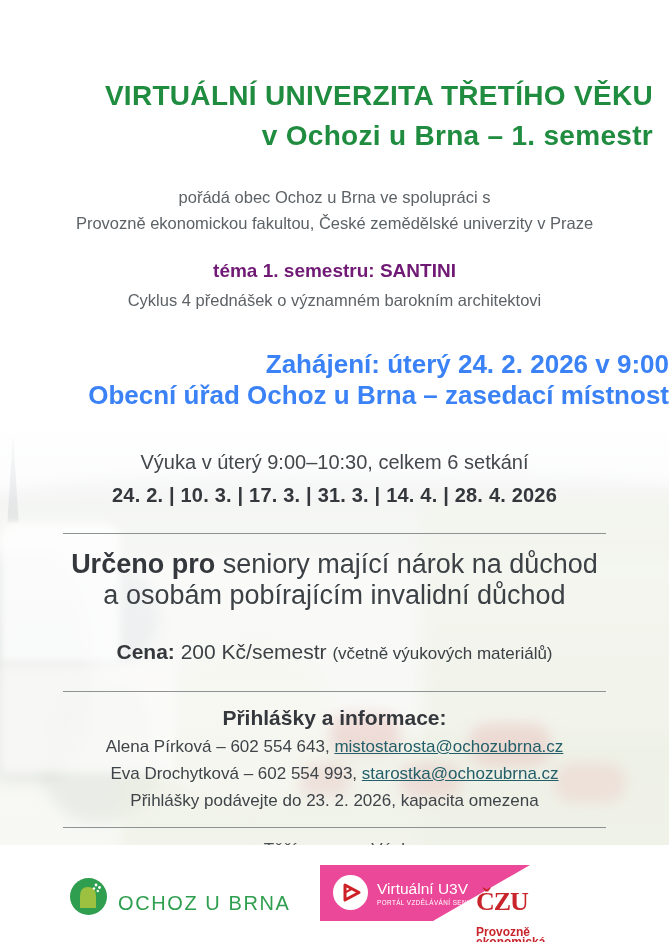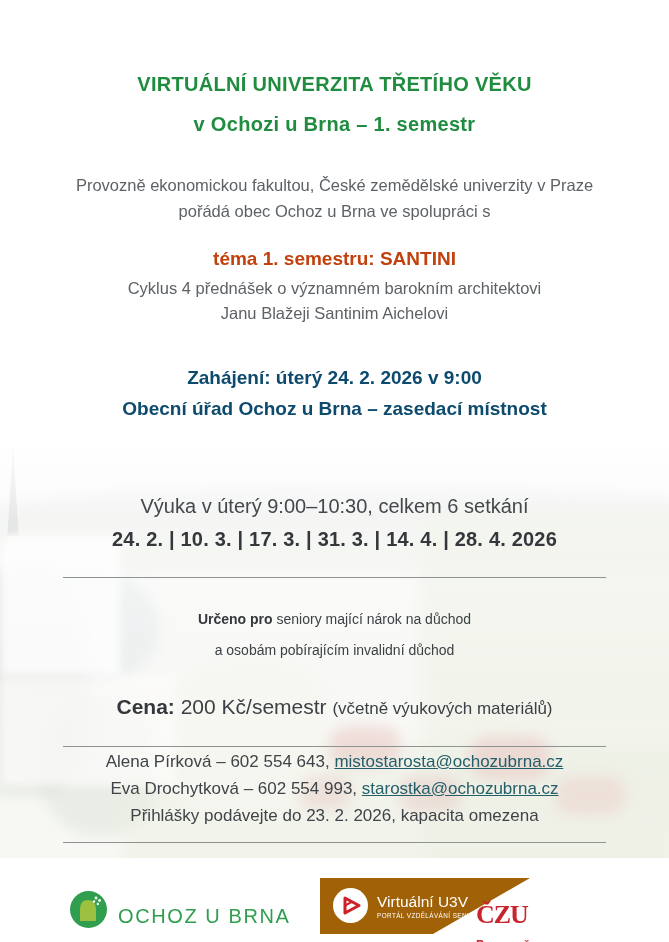--- a/index.html
+++ b/index.html
@@ -5,26 +5,26 @@
   html,body{margin:0;padding:0;}
   body{
     width:669px;height:942px;background:#ffffff;overflow:hidden;
     font-family:"Liberation Sans","DejaVu Sans",sans-serif;
     -webkit-font-smoothing:antialiased;
   }
   .page{position:relative;width:669px;height:942px;background:#fff;}
 
   
   .top{padding-top:60px;text-align:center;}
-  .title{color:#1f8c3f;font-weight:bold;font-size:20px;line-height:40px;letter-spacing:.3px;margin:4px;}
+  .title{color:#1f8c3f;font-weight:bold;font-size:28px;line-height:40px;letter-spacing:.3px;margin:16px;text-align:right;}
   .organizer{margin-top:28px;color:#5d6266;font-size:16.5px;line-height:26px;}
   .theme{margin-top:22px;}
-  .theme-title{color:#c2410c;font-weight:bold;font-size:19px;line-height:26px;}
+  .theme-title{color:#701a75;font-weight:bold;font-size:19px;line-height:26px;}
   .theme-desc{margin-top:4px;color:#5d6266;font-size:16.5px;line-height:25px;}
-  .start{margin-top:36px;color:#0c4a6e;font-weight:bold;font-size:19px;line-height:31px;}
+  .start{margin-top:36px;color:#3b82f6;font-weight:bold;font-size:26px;line-height:31px;text-align:right;}
 
   
   .photo{position:relative;width:669px;height:412px;margin-top:22px;overflow:hidden;
          background:linear-gradient(180deg,#f7f8f7 0%,#eef0ea 45%,#e9ecdf 100%);}
   .photo-bg{position:absolute;inset:0;}
   .photo-bg .blob{position:absolute;filter:blur(7px);}
   .b-sky{left:-20px;top:-10px;width:720px;height:60px;background:#f2f4f4;opacity:.9;}
   .b-hills{left:-20px;top:38px;width:720px;height:38px;background:#a9b3ae;opacity:.38;border-radius:50% 40% 0 0/80% 60% 0 0;}
   .b-farfield{left:-20px;top:70px;width:720px;height:55px;background:#ccd3c2;opacity:.5;}
   .b-lake{left:-30px;top:115px;width:190px;height:130px;background:#b9c4ca;opacity:.55;border-radius:40% 60% 55% 45%;}
@@ -40,69 +40,68 @@
   .b-church2{left:345px;top:250px;width:175px;height:110px;background:#f6f5f1;opacity:.8;filter:blur(5px);}
   .b-roof1{left:330px;top:280px;width:70px;height:40px;background:#c25a50;opacity:.5;border-radius:30%;}
   .b-roof2{left:470px;top:290px;width:80px;height:44px;background:#c25a50;opacity:.5;border-radius:30%;}
   .b-roof3{left:400px;top:330px;width:60px;height:36px;background:#bd5a52;opacity:.45;border-radius:30%;}
   .b-roof4{left:555px;top:330px;width:70px;height:40px;background:#c8645a;opacity:.4;border-radius:30%;}
   .b-roof5{left:300px;top:330px;width:50px;height:34px;background:#bd5a52;opacity:.4;border-radius:30%;}
   .photo-veil{position:absolute;inset:0;background:linear-gradient(180deg,
       rgba(255,255,255,.93) 0%,rgba(255,255,255,.72) 18%,rgba(255,255,255,.62) 55%,rgba(255,255,255,.66) 100%);}
   .photo-content{position:relative;text-align:center;padding-top:16px;}
 
-  .schedule-line{color:#43484c;font-size:20px;line-height:26px;margin-top:31px;}
+  .schedule-line{color:#43484c;font-size:20px;line-height:26px;}
   .schedule-dates{margin-top:7px;color:#34383c;font-weight:bold;font-size:20px;line-height:26px;letter-spacing:.2px;}
   .divider{border:none;border-top:1.5px solid #8d9293;width:543px;margin:0 auto;}
   .d1{margin-top:25px;}
-  .audience{margin-top:26px;color:#3c4145;font-size:14px;line-height:31px;}
+  .audience{margin-top:15px;color:#3c4145;font-size:27px;line-height:31px;}
   .audience b{color:#34383c;}
   .price{margin-top:27px;color:#3c4145;font-size:21px;line-height:28px;}
   .price b{color:#34383c;}
   .price .note{font-size:17px;}
   .d2{margin-top:23px;}
   .contact-heading{margin-top:11px;color:#34383c;font-weight:bold;font-size:21px;line-height:29px;}
   .contact-line{margin-top:2px;color:#3f4449;font-size:17px;line-height:25px;}
   .contact-line a{color:#235f69;text-decoration:underline;}
   .d3{margin-top:14px;}
   .closing{margin-top:10px;color:#4a4f53;font-size:17px;line-height:24px;}
 
   
   .footer{position:relative;width:669px;height:110px;background:#ffffff;}
   .ochoz{position:absolute;left:70px;top:33px;display:flex;align-items:flex-end;gap:11px;}
   .ochoz-text{color:#2f9e4e;font-size:20px;font-weight:500;letter-spacing:1.6px;}
-  .u3v-banner{position:absolute;left:320px;top:20px;width:210px;height:56px;background:#a16207;
+  .u3v-banner{position:absolute;left:320px;top:20px;width:210px;height:56px;background:#ec4899;
               clip-path:polygon(0 0,100% 0,53.8% 100%,0 100%);}
   .u3v-inner{position:absolute;left:13px;top:10px;display:flex;align-items:center;gap:9px;}
   .u3v-text-title{color:#ffffff;font-size:15.5px;line-height:17px;}
   .u3v-text-sub{color:#ffffff;font-size:6.3px;letter-spacing:.45px;margin-top:2px;}
   .czu{position:absolute;left:476px;top:44px;display:flex;align-items:flex-start;gap:8px;flex-direction:column;}
   .czu-mark{color:#c8242b;font-weight:bold;font-size:26px;line-height:26px;letter-spacing:-1px;
             font-family:"Liberation Serif","DejaVu Serif",serif;}
   .czu-fac{color:#c8242b;font-size:12px;line-height:10px;font-weight:bold;width:82px;margin-top:4px;}
 </style>
 </head>
 <body>
 
 <div class="page">
 
   <section class="top">
     <h1 class="title">
       <div>VIRTUÁLNÍ UNIVERZITA TŘETÍHO VĚKU</div>
       <div>v Ochozi u Brna – 1. semestr</div>
     </h1>
     <div class="organizer">
+      <div>pořádá obec Ochoz u Brna ve spolupráci s</div>
       <div>Provozně ekonomickou fakultou, České zemědělské univerzity v Praze</div>
-      <div>pořádá obec Ochoz u Brna ve spolupráci s</div>
     </div>
     <div class="theme">
       <div class="theme-title">téma 1. semestru: SANTINI</div>
       <div class="theme-desc">
         <div>Cyklus 4 přednášek o významném barokním architektovi</div>
-        <div>Janu Blažeji Santinim Aichelovi</div>
       </div>
     </div>
     <div class="start">
       <div>Zahájení: úterý 24. 2. 2026 v 9:00</div>
       <div>Obecní úřad Ochoz u Brna – zasedací místnost</div>
     </div>
   </section>
 
   <section class="photo">
     <div class="photo-bg">
@@ -136,20 +135,21 @@
         <div><b>Určeno pro</b><span> seniory mající nárok na důchod</span></div>
         <div>a osobám pobírajícím invalidní důchod</div>
       </div>
 
       <div class="price">
         <b>Cena:</b><span> 200 Kč/semestr </span><span class="note">(včetně výukových materiálů)</span>
       </div>
 
       <hr class="divider d2">
 
+      <div class="contact-heading">Přihlášky a informace:</div>
       <div class="contact-line">
         <span>Alena Pírková – 602 554 643, </span><a href="#">mistostarosta@ochozubrna.cz</a>
       </div>
       <div class="contact-line">
         <span>Eva Drochytková – 602 554 993, </span><a href="#">starostka@ochozubrna.cz</a>
       </div>
       <div class="contact-line">Přihlášky podávejte do 23. 2. 2026, kapacita omezena</div>
 
       <hr class="divider d3">
 

